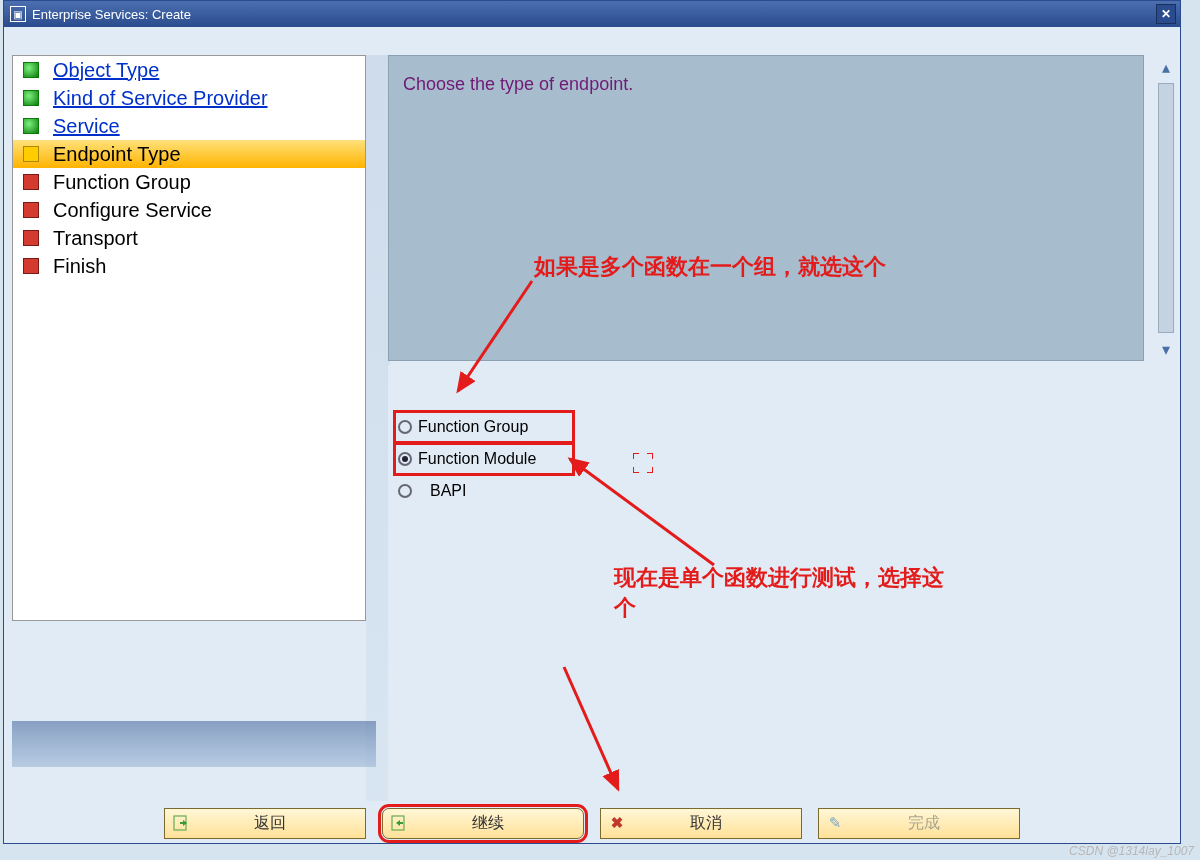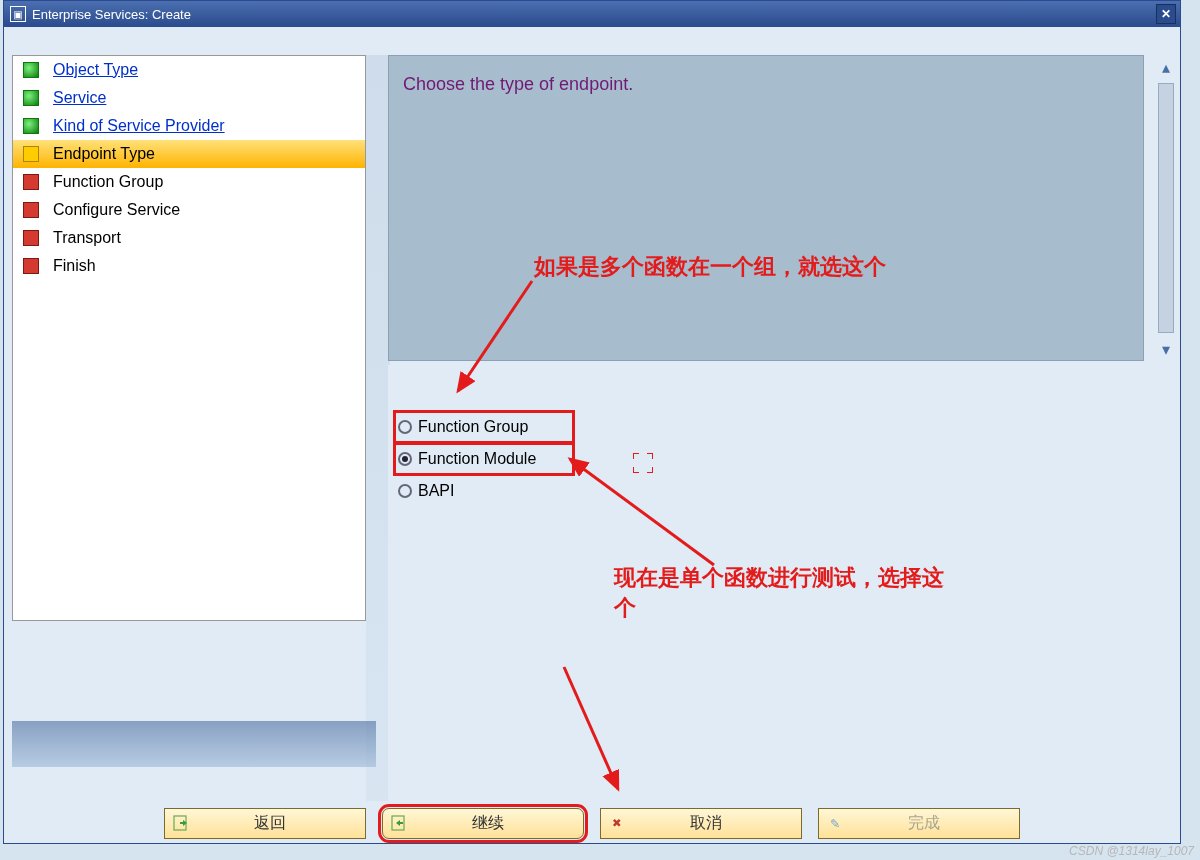--- a/index.html
+++ b/index.html
@@ -46,21 +46,21 @@
   .body-area {
     flex:1; position:relative; background:#e0ebf5;
   }
   
   .sidebar {
     position:absolute; left:8px; top:28px; width:354px; height:566px;
     background:#fff; border:1px solid #999;
   }
   .sb-item {
     height:28px; display:flex; align-items:center; padding-left:10px;
-    font-size:16px; cursor:pointer;
+    font-size:20px; cursor:pointer;
   }
   .sb-item .bullet {
     width:16px; height:16px; margin-right:14px; border:1px solid #555;
     display:inline-block;
   }
   .bullet.green { background: radial-gradient(circle at 35% 35%, #7cf27c, #0a7a0a); border-color:#0a7a0a; }
   .bullet.yellow { background: #ffcc00; border-color:#aa8800; }
   .bullet.red { background: #d43a2f; border-color:#7a1a12; }
   .sb-item.link { color:#0030cc; text-decoration: underline; }
   .sb-item.selected {
@@ -134,21 +134,20 @@
     display:flex; align-items:center; justify-content:center; gap:16px;
     background:#e0ebf5;
   }
   .btn {
     width:202px; height:31px;
     background: linear-gradient(#fff7d6, #ffe198);
     border:1px solid #7a6a2d;
     display:flex; align-items:center;
     font-size:16px; color:#333;
     cursor:pointer;
-    font-family:Liberation Mono, monospace;
   }
   .btn .bico {
     width:24px; height:24px; margin:0 4px;
     display:inline-flex; align-items:center; justify-content:center;
     font-size:15px;
   }
   .btn .blabel { flex:1; text-align:center; padding-right:22px;}
   .btn.xred .bico { color:#c0392b; font-weight:bold; }
   .btn.disabled { color:#a8a48f; cursor:default; }
   .btn.hl { outline:3px solid #e31b1b; outline-offset:1px;border-radius:7px; }
@@ -180,25 +179,25 @@
 
     <div class="main-bg-strip"></div>
 
     <div class="sidebar">
       <div class="sb-item link">
         <span class="bullet green"></span>
         <span>Object Type</span>
       </div>
       <div class="sb-item link">
         <span class="bullet green"></span>
-        <span>Service</span>
+        <span>Kind of Service Provider</span>
       </div>
       <div class="sb-item link">
         <span class="bullet green"></span>
-        <span>Kind of Service Provider</span>
+        <span>Service</span>
       </div>
       <div class="sb-item selected plain">
         <span class="bullet yellow"></span>
         <span>Endpoint Type</span>
       </div>
       <div class="sb-item plain">
         <span class="bullet red"></span>
         <span>Function Group</span>
       </div>
       <div class="sb-item plain">
@@ -227,21 +226,21 @@
     <div class="lower-area">
       <div class="radio-group">
         <div class="radio-row hl1">
           <span class="radio"></span>
           <span>Function Group</span>
         </div>
         <div class="radio-row hl2">
           <span class="radio sel"></span>
           <span>Function Module</span>
         </div>
-        <div class="radio-row" style="padding-left:4px;">
+        <div class="radio-row" style="padding-left:4px;gap:12px;">
           <span class="radio"></span>
           <span>BAPI</span>
         </div>
       </div>
 
       <div class="hl-box" style="left:245px; top:88px; width:20px; height:20px; border:none;">
         <svg width="20" height="20">
           <path d="M0 0 h6 M0 0 v6 M20 0 h-6 M20 0 v6 M0 20 h6 M0 20 v-6 M20 20 h-6 M20 20 v-6" stroke="#e31b1b" stroke-width="2" fill="none"></path>
         </svg>
       </div>

